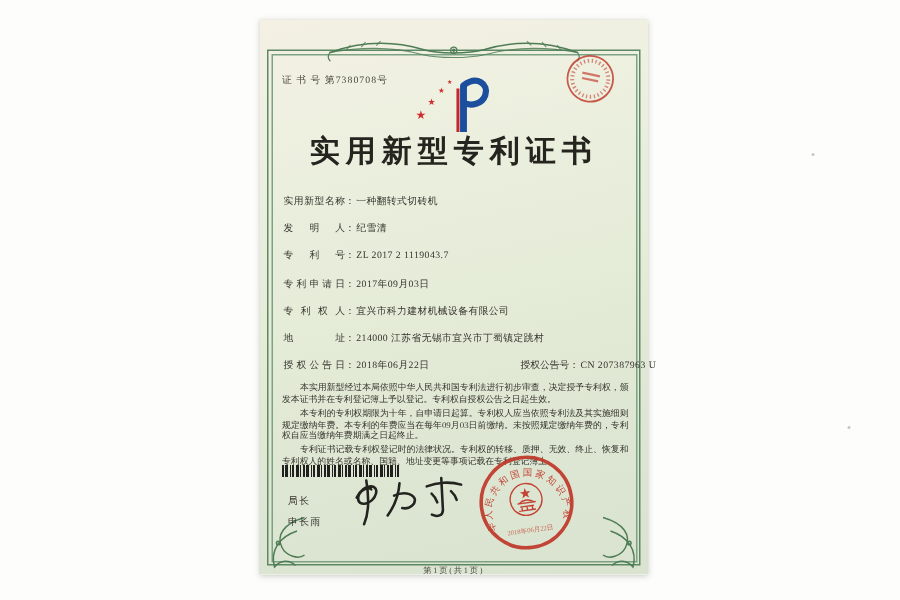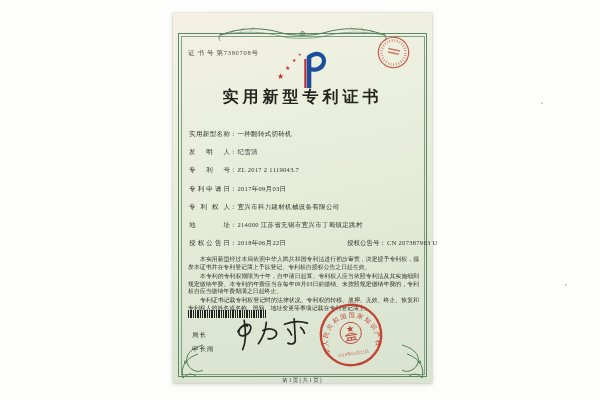--- a/index.html
+++ b/index.html
@@ -11,21 +11,21 @@
          box-shadow:0 1px 4px rgba(110,110,100,.35),0 0 1px rgba(0,0,0,.25);}
   .frame{position:absolute;left:5px;right:5px;top:20px;bottom:6px;border:1px solid #5d8864;}
   .frame::after{content:"";position:absolute;inset:1.5px;border:1px solid #7da183;}
   .garland{position:absolute;left:44px;top:12px;width:171px;height:17px;}
   .corner{position:absolute;width:30px;height:38px;}
   .corner.bl{left:3px;bottom:3px;}
   .corner.br{right:3px;bottom:3px;transform:scaleX(-1);}
   .certno{position:absolute;left:15px;top:36px;font-size:6.5px;color:#49493f;letter-spacing:.7px;}
   .logo{position:absolute;left:100px;top:35px;width:56px;height:42px;}
   .stamp-tr{position:absolute;left:203px;top:22px;width:35px;height:35px;transform:rotate(12deg);opacity:.82;}
-  .title{position:absolute;left:0;top:74px;width:100%;text-align:center;font-size:16px;font-weight:bold;
+  .title{position:absolute;left:0;top:74px;width:100%;text-align:center;font-size:20px;font-weight:bold;
          letter-spacing:4px;color:#25241f;}
   .fields{position:absolute;left:16px;top:117px;width:231px;font-size:6.5px;color:#35342d;}
   .frow{position:relative;margin-bottom:9.2px;white-space:nowrap;}
   .flabel{display:inline-block;width:41px;text-align:justify;text-align-last:justify;vertical-align:top;}
   .fcolon{display:inline-block;margin-right:1px;}
   .fvalue{letter-spacing:.3px;}
   .grant2{position:absolute;left:158px;top:0;}
   .notice{position:absolute;left:15px;top:243px;width:231px;font-size:5.9px;line-height:1.3;
           color:#34332c;text-align:justify;}
   .notice p{margin:0 0 1.5px;text-indent:12px;}

